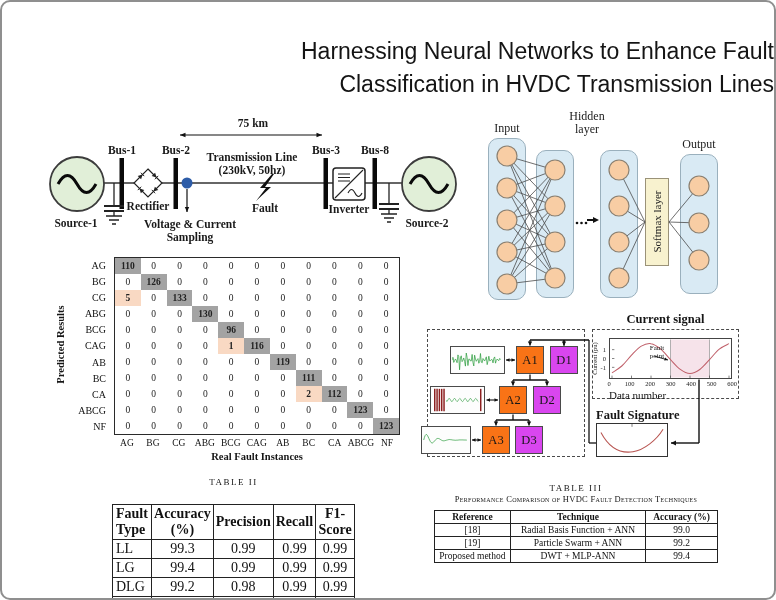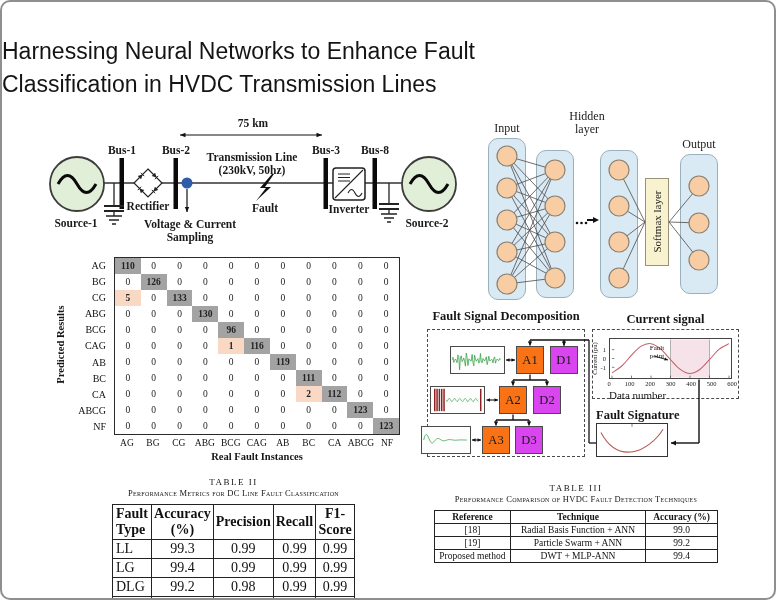--- a/index.html
+++ b/index.html
@@ -1,18 +1,18 @@
 <!DOCTYPE html>
 <html><head>
 <meta charset="utf-8">
 <style>
 *{margin:0;padding:0;box-sizing:border-box}
 html,body{width:776px;height:600px;background:#fff}
 .canvas{position:relative;width:776px;height:600px;background:#fff;border:2px solid #8f8f8f;border-radius:10px;overflow:hidden;font-family:"Liberation Serif",serif;color:#161616}
-.title{position:absolute;left:0;top:33px;width:100%;text-align:left;font-family:"Liberation Sans",sans-serif;font-size:23px;line-height:33px;font-weight:500;color:#141414;z-index:3}
+.title{position:absolute;left:0;top:33px;width:100%;text-align:right;font-family:"Liberation Sans",sans-serif;font-size:23px;line-height:33px;font-weight:500;color:#141414;z-index:3}
 .clabel{position:absolute;font-size:11.5px;font-weight:600;color:#1a1a1a;text-align:center;white-space:nowrap;z-index:3}
 .nnlabel{position:absolute;font-size:12px;color:#222;text-align:center;line-height:13px;z-index:3;white-space:nowrap}
 .nn-box{position:absolute;background:#d9eaf4;border:1.2px solid #9ab0bd;border-radius:10px;z-index:1}
 .softmax{position:absolute;background:#f8f2cf;border:1px solid #9a9278;z-index:1}
 .vtext{transform:rotate(-90deg)}
 svg.layer{position:absolute;left:0;top:0;width:776px;height:600px;pointer-events:none}
 #under-svg{z-index:2}
 #over-svg{z-index:6}
 .m-rows{position:absolute;left:58px;top:255px;width:50px;height:178px;display:grid;grid-template-rows:repeat(11,1fr);z-index:3}
 .m-rowlab{font-size:10px;text-align:right;padding-right:4px;display:flex;align-items:center;justify-content:flex-end;color:#111}
@@ -337,21 +337,20 @@
       <div class="m-collab">BCG</div>
       <div class="m-collab">CAG</div>
       <div class="m-collab">AB</div>
       <div class="m-collab">BC</div>
       <div class="m-collab">CA</div>
       <div class="m-collab">ABCG</div>
       <div class="m-collab">NF</div>
     </div>
   <div class="m-xlabel">Real Fault Instances</div>
 
-  <div class="sec-title" style="left:425px;top:307px;width:158px">Fault Signal Decomposition</div>
   <div class="dashed" style="left:425px;top:327px;width:158px;height:128px"></div>
   <div class="wavebox" style="left:448px;top:344px;width:55px;height:28px">
       <svg id="w1" viewBox="0 0 55 28">
         <path id="w1p" fill="none" stroke="#2e9e40" stroke-width="0.8" d="M1,14L1.0,11.1L1.9,16.6L2.8,14.9L3.7,12.9L4.6,14.3L5.5,16.9L6.4,8.5L7.3,10.3L8.2,24.6L9.1,11.8L10.0,9.5L10.9,15.8L11.8,14.3L12.7,11.8L13.6,15.4L14.5,20.6L15.4,6.5L16.3,11.2L17.2,20.0L18.1,13.1L19.0,13.1L19.9,15.0L20.8,15.0L21.7,8.0L22.6,16.6L23.5,20.4L24.4,8.8L25.3,13.0L26.2,15.4L27.1,13.7L28.0,12.5L28.9,17.5L29.8,15.6L30.7,7.0L31.6,16.3L32.5,17.1L33.4,12.4L34.3,13.8L35.2,15.1L36.1,12.9L37.0,10.6L37.9,19.0L38.8,15.1L39.7,9.9L40.6,14.9L41.5,14.6L42.4,13.5L43.3,13.7L44.2,17.1L45.1,12.1L46.0,10.7L46.9,17.4L47.8,14.3L48.7,13.0L49.6,14.2L50.5,14.6L51.4,12.3L52.3,13.6"></path>
       </svg>
     </div>
   <div class="wavebox" style="left:428px;top:384px;width:55px;height:28px">
       <svg id="w2" viewBox="0 0 55 28">
         <line x1="3" y1="2" x2="3" y2="26" stroke="#8c1f1f" stroke-width="1.6"></line>
         <line x1="5.5" y1="2" x2="5.5" y2="26" stroke="#8c1f1f" stroke-width="1.6"></line>
@@ -418,21 +417,20 @@
 
   <div class="sec-title" style="left:594px;top:406px;width:90px;text-align:left">Fault Signature</div>
   <div class="fs-box">
     <svg viewBox="0 0 72 34">
       <line x1="36" y1="0" x2="36" y2="3" stroke="#555" stroke-width="0.8"></line>
       <path d="M3,9 C12,26 24,31.5 37,29.5 C49,27.5 62,17 69,5.5" fill="none" stroke="#b85450" stroke-width="1.1"></path>
     </svg>
   </div>
 
   <div class="tbl-label" style="left:110px;top:475px;width:243px">TABLE II</div>
-  <div class="tbl-caption" style="left:85px;top:486px;width:293px">Performance Metrics for DC Line Fault Classification</div>
   <table id="t2">
       <thead>
         <tr>
           <th>Fault Type</th>
           <th>Accuracy (%)</th>
           <th>Precision</th>
           <th>Recall</th>
           <th>F1-Score</th>
         </tr>
       </thead>

